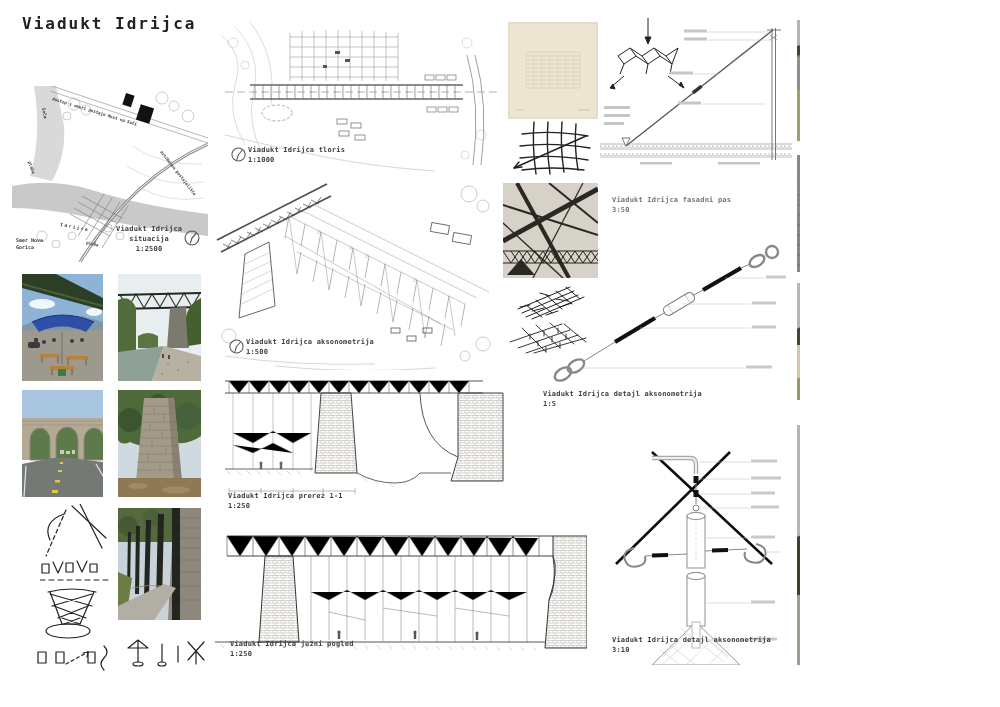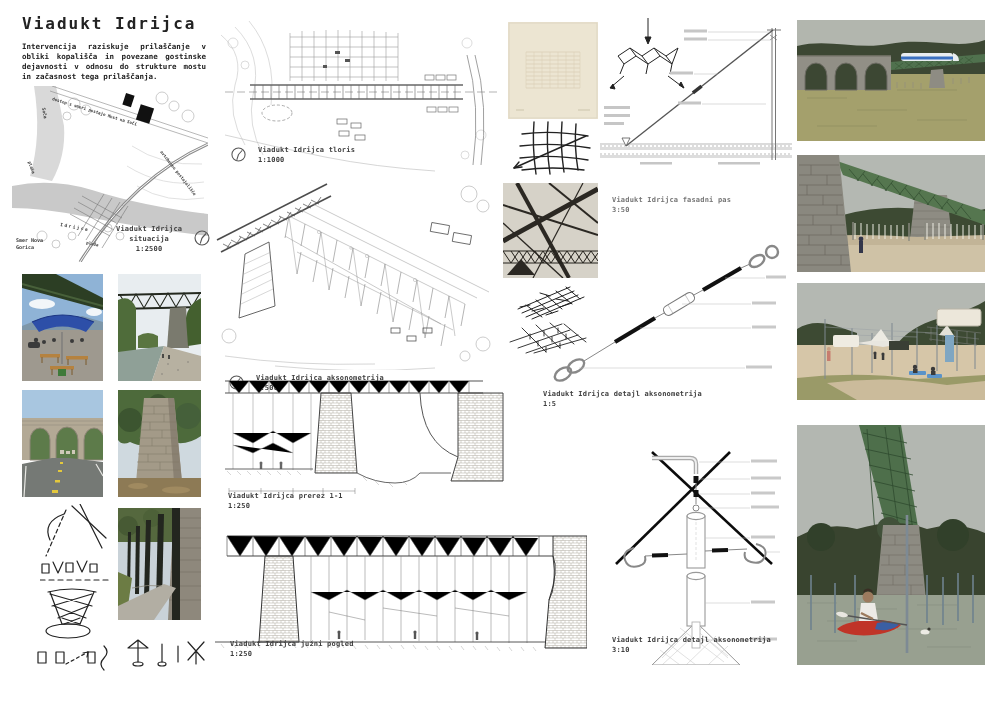--- a/index.html
+++ b/index.html
@@ -1,38 +1,37 @@
 <!DOCTYPE html>
 <html><head>
 <meta charset="utf-8">
 <style>
   html,body{margin:0;padding:0;background:#fff;}
-  .board{position:relative;width:1000px;height:707px;background:#ffffff;overflow:hidden;
+  .board{position:relative;width:800px;height:707px;background:#ffffff;overflow:hidden;
          font-family:"DejaVu Sans Mono",monospace;color:#222;}
   .abs{position:absolute;}
   .title{font-weight:bold;font-size:16px;letter-spacing:2px;white-space:nowrap;}
   .intro{width:184px;font-size:7.5px;font-weight:bold;line-height:1.35;text-align:justify;}
   .caption{font-size:7px;font-weight:bold;color:#3d3d3d;line-height:1.4;letter-spacing:.2px;}
   .caption .scale{display:block;font-weight:bold;}
   .caption.grey{color:#757575;}
-  .cap-row{display:flex;align-items:flex-start;gap:11px;}
+  .cap-row{display:flex;align-items:flex-start;gap:1px;}
   .north-icon{stroke:#555;fill:none;stroke-width:1;flex:0 0 auto;}
   figure{margin:0;}
   svg{display:block;}
   .lbl{font-family:"DejaVu Sans Mono",monospace;font-weight:bold;fill:#3a3a3a;}
   .sk{stroke:#222;fill:none;stroke-width:1.2;stroke-linecap:round;stroke-linejoin:round;}
   .thin{stroke:#8a8a8a;stroke-width:.6;fill:none;}
 </style>
 </head>
 <body>
 
 <div class="board">
 
   <div class="abs title" style="left:22px;top:14px;">Viadukt Idrijca</div>
-  <div class="abs intro" style="left:22px;top:42px;">Intervencija raziskuje prilaščanje v obliki kopališča in povezane gostinske dejavnosti v odnosu do strukture mostu in začasnost tega prilaščanja.</div>
 
   <figure class="abs" style="left:12px;top:86px;">
     <svg width="196" height="176" viewBox="0 0 196 176">
       <defs>
         <pattern id="hatchT" width="5" height="5" patternUnits="userSpaceOnUse">
           <path d="M0 5L5 0" stroke="#bbb" stroke-width=".4"></path>
         </pattern>
       </defs>
 
       <path class="thin" style="stroke:#ccc" d="M120 60 Q150 80 190 78 M115 80 Q150 102 192 96 M125 100 Q155 118 192 112 M135 120 Q165 132 192 128"></path>
@@ -383,21 +382,21 @@
       <g class="thin" style="stroke:#aaa">
           <circle cx="254" cy="16" r="8"></circle>
           <circle cx="268" cy="28" r="6"></circle>
           <circle cx="14" cy="158" r="7"></circle>
           <circle cx="268" cy="166" r="7"></circle>
           <circle cx="250" cy="178" r="5"></circle>
         </g>
       <path class="thin" style="stroke:#bbb" d="M10 178 Q80 188 160 186 M60 188 Q140 196 220 190"></path>
     </svg>
   </figure>
-  <div class="abs caption cap-row" style="left:228px;top:338px;margin-top:36px;">
+  <div class="abs caption cap-row" style="left:228px;top:338px;">
     <svg class="north-icon" width="17" height="17" viewBox="0 0 16 16">
         <circle cx="8" cy="8" r="6.2"></circle>
         <path d="M8 8L11.6 4M8 8l-1.6 5"></path>
       </svg>
     <div><span>Viadukt Idrijca aksonometrija</span><span class="scale">1:500</span></div>
   </div>
 
   <figure class="abs" style="left:215px;top:373px;">
     <svg width="290" height="132" viewBox="0 0 290 132">
       <defs>

